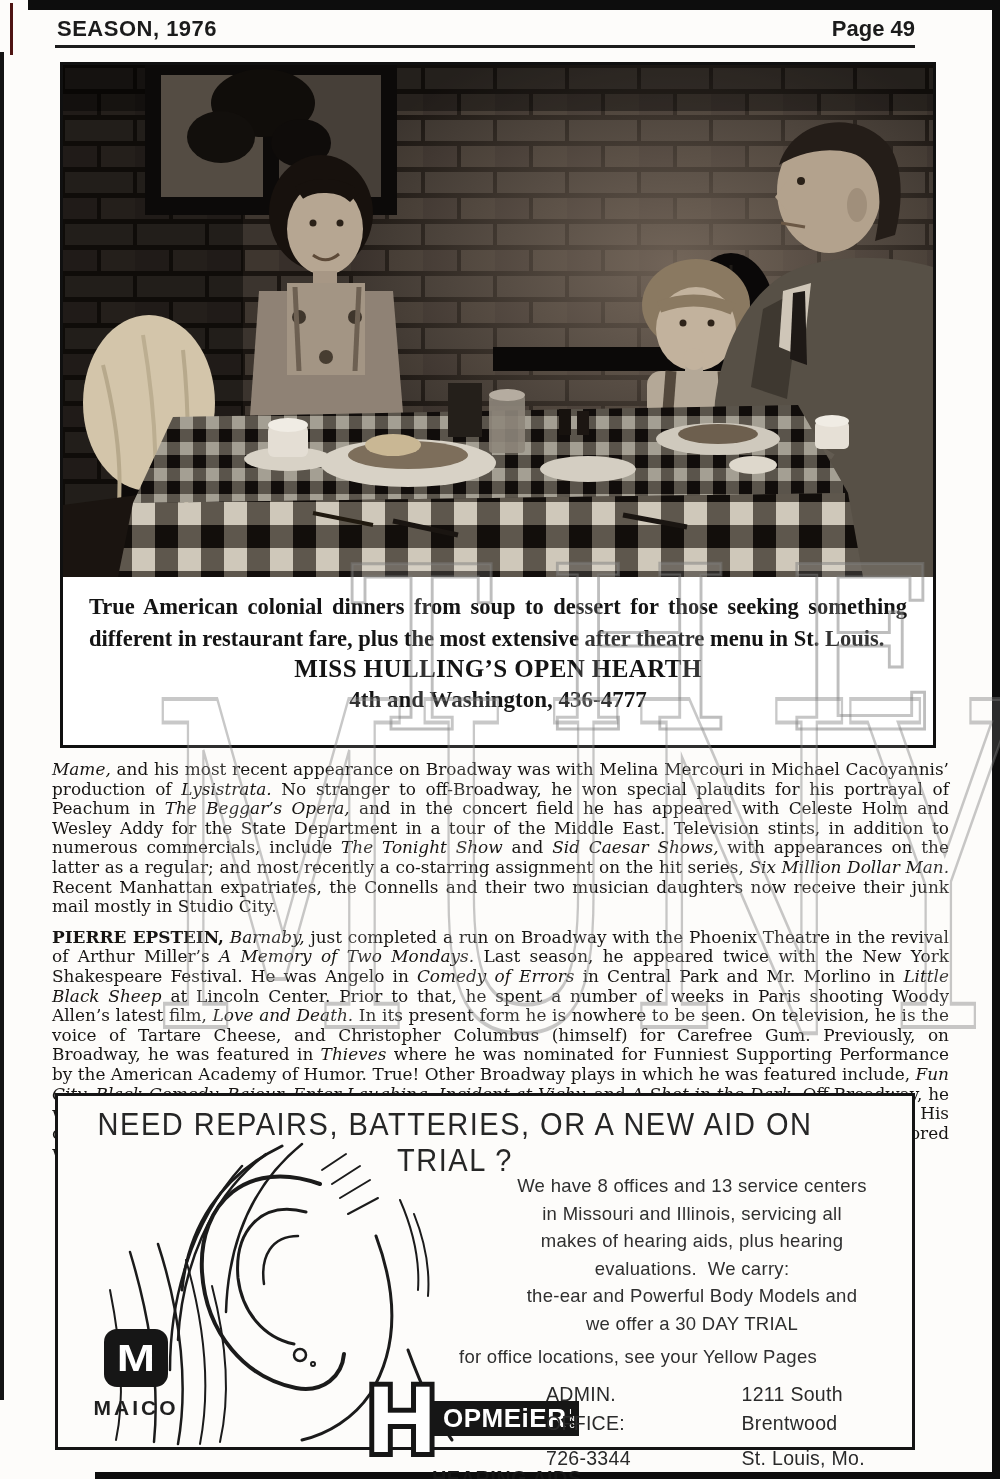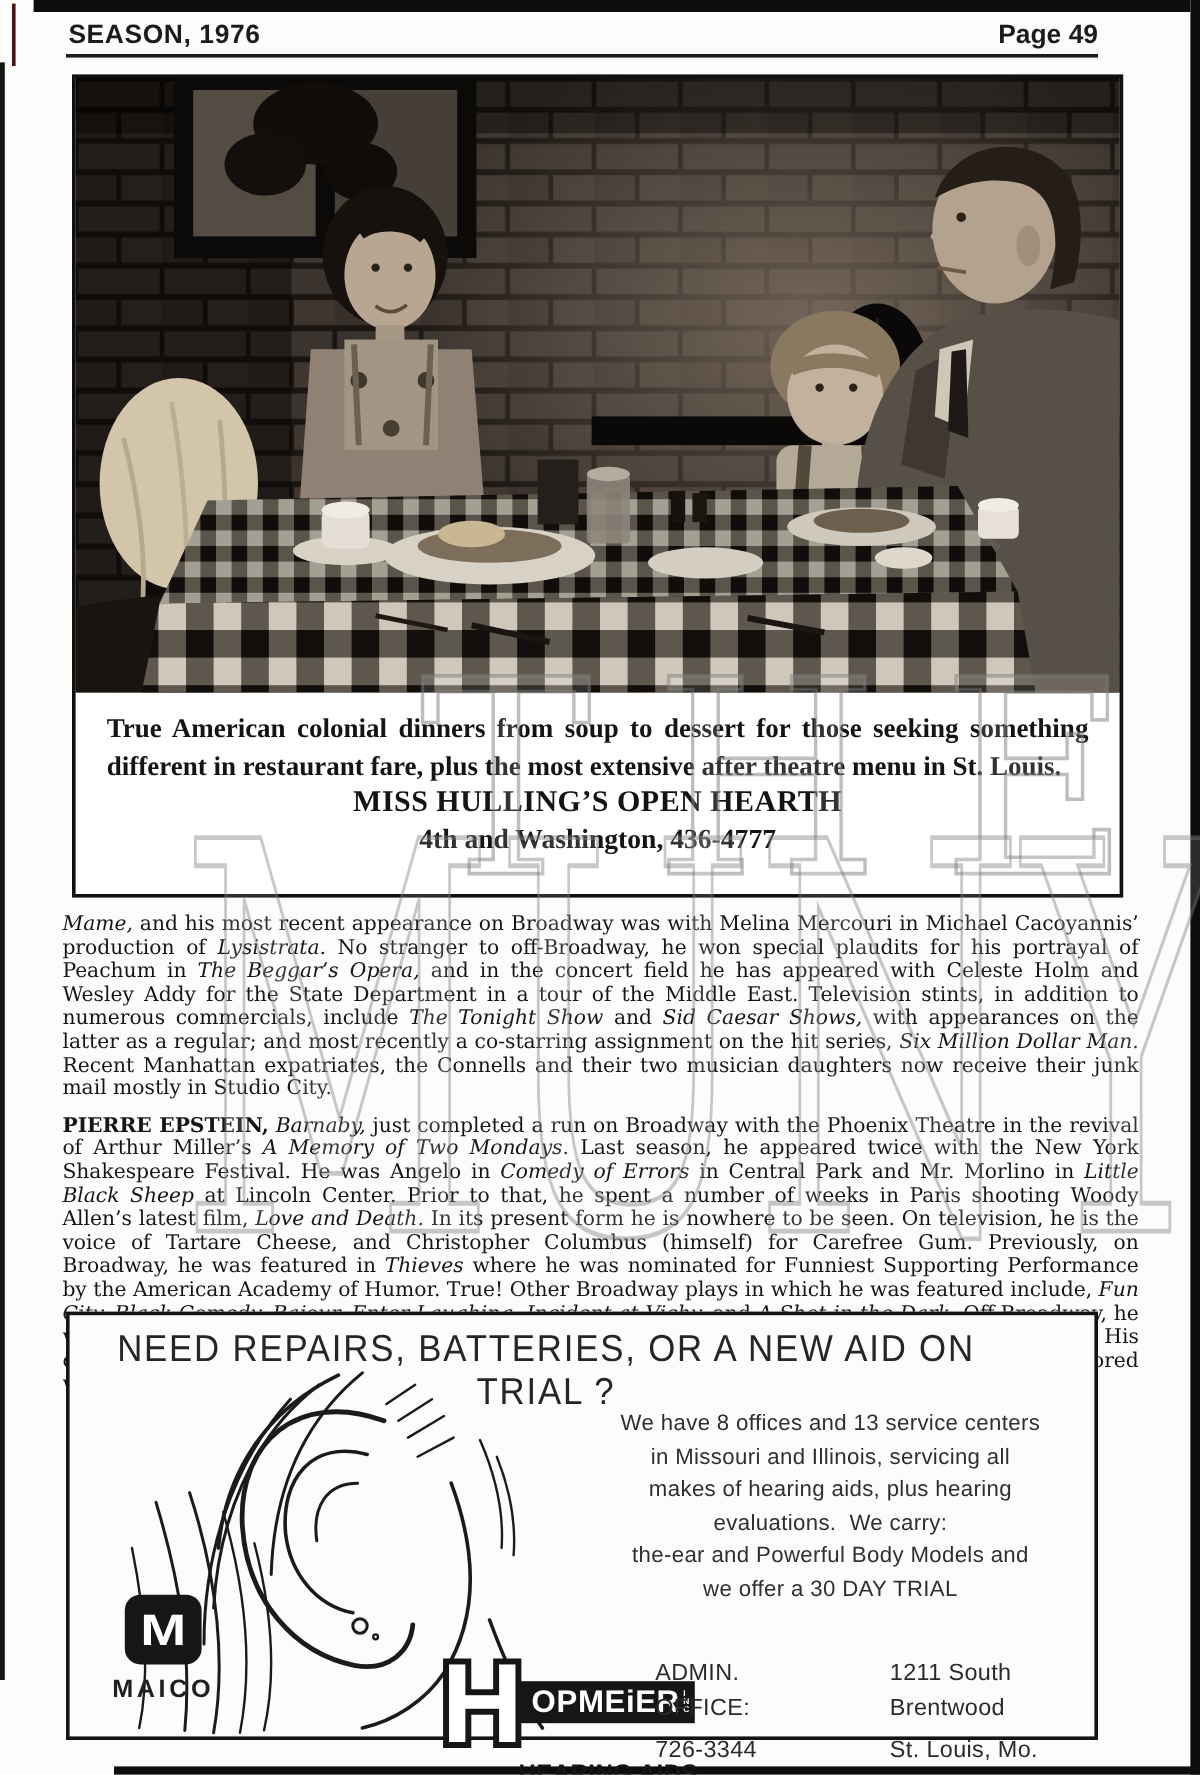--- a/index.html
+++ b/index.html
@@ -253,20 +253,21 @@
 
   <div class="ad-copy">
       <div>We have 8 offices and 13 service centers</div>
       <div>in Missouri and Illinois, servicing all</div>
       <div>makes of hearing aids, plus hearing</div>
       <div>evaluations.  We carry:</div>
       <div>the-ear and Powerful Body Models and</div>
       <div>we offer a 30 DAY TRIAL</div>
     </div>
 
+  <div class="ad-locations">for office locations, see your Yellow Pages</div>
 
   <div class="maico">
     <div class="maico-box">
       <span class="maico-m">M</span>
     </div>
     <div class="maico-label">MAICO</div>
   </div>
 
   <div class="hop">
     <div class="hop-row">

